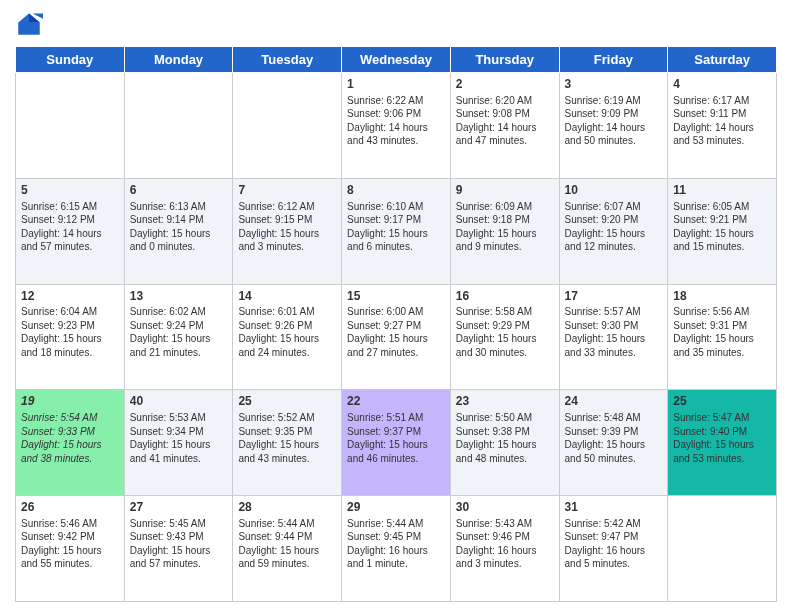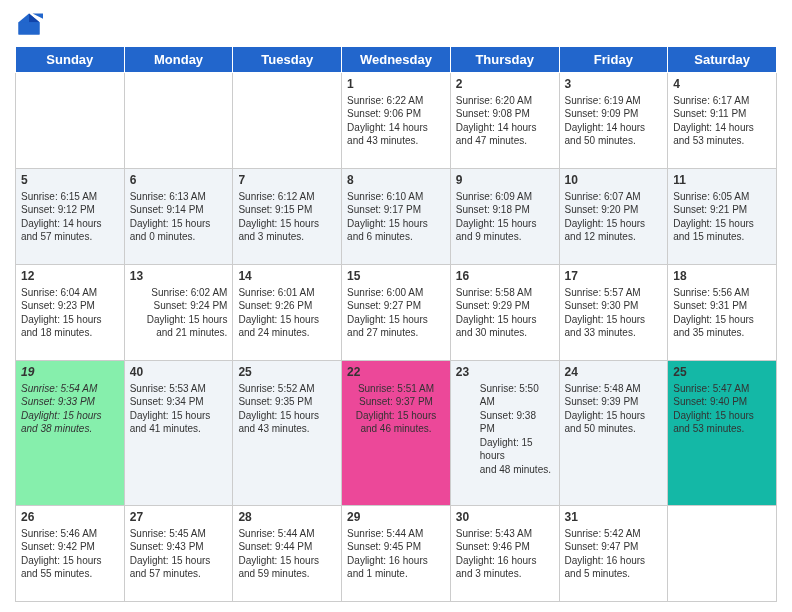--- a/index.html
+++ b/index.html
@@ -222,21 +222,21 @@
         <tr>
           <td>
             <span class="day-number">12</span>
             <div class="day-info" style="white-space: pre-line;">Sunrise: 6:04 AM
 Sunset: 9:23 PM
 Daylight: 15 hours
 and 18 minutes.</div>
           </td>
           <td>
             <span class="day-number">13</span>
-            <div class="day-info" style="white-space: pre-line; text-align: right;">Sunrise: 6:02 AM
+            <div class="day-info" style="white-space: pre-line;">Sunrise: 6:02 AM
 Sunset: 9:24 PM
 Daylight: 15 hours
 and 21 minutes.</div>
           </td>
           <td>
             <span class="day-number">14</span>
             <div class="day-info" style="white-space: pre-line;">Sunrise: 6:01 AM
 Sunset: 9:26 PM
 Daylight: 15 hours
 and 24 minutes.</div>
@@ -285,30 +285,30 @@
 Daylight: 15 hours
 and 41 minutes.</div>
           </td>
           <td style="background: rgb(240, 244, 248);">
             <span class="day-number">25</span>
             <div class="day-info" style="white-space: pre-line;">Sunrise: 5:52 AM
 Sunset: 9:35 PM
 Daylight: 15 hours
 and 43 minutes.</div>
           </td>
-          <td style="background: #ec4899;">
+          <td style="background: #c4b5fd;">
             <span class="day-number">22</span>
-            <div class="day-info" style="white-space: pre-line; text-align: center;">Sunrise: 5:51 AM
+            <div class="day-info" style="white-space: pre-line;">Sunrise: 5:51 AM
 Sunset: 9:37 PM
 Daylight: 15 hours
 and 46 minutes.</div>
           </td>
           <td style="background: rgb(240, 244, 248);">
             <span class="day-number">23</span>
-            <div class="day-info" style="white-space: pre-line; margin-left: 24px;">Sunrise: 5:50 AM
+            <div class="day-info" style="white-space: pre-line;">Sunrise: 5:50 AM
 Sunset: 9:38 PM
 Daylight: 15 hours
 and 48 minutes.</div>
           </td>
           <td style="background: rgb(240, 244, 248);">
             <span class="day-number">24</span>
             <div class="day-info" style="white-space: pre-line;">Sunrise: 5:48 AM
 Sunset: 9:39 PM
 Daylight: 15 hours
 and 50 minutes.</div>

